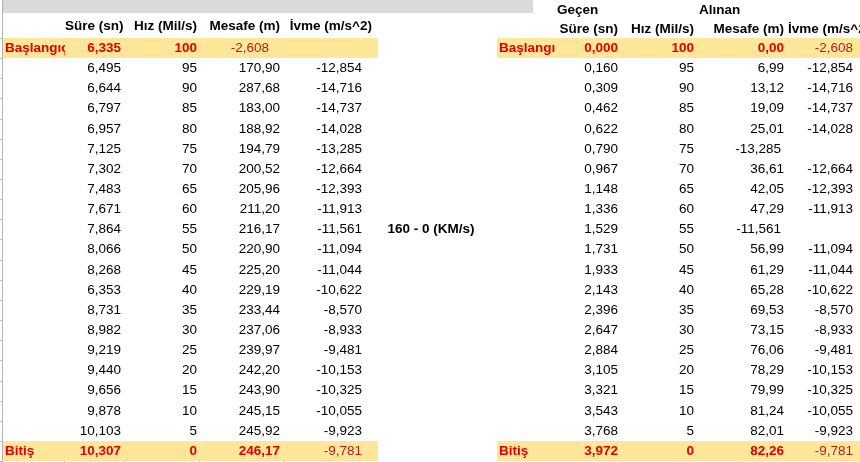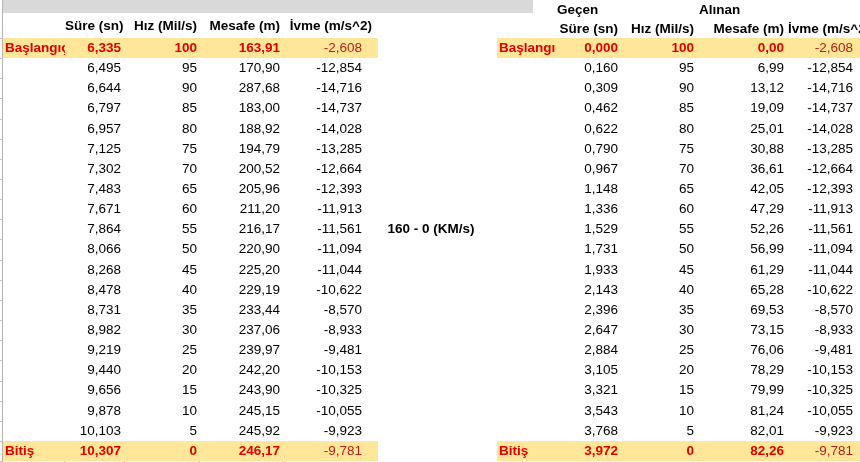--- a/index.html
+++ b/index.html
@@ -76,21 +76,20 @@
       <div class="c hdr hiz">Hız (Mil/s)</div>
       <div class="c hdr mesafe">Mesafe (m)</div>
       <div class="c hdr ivme">İvme (m/s^2)</div>
     </div>
     <div class="rows">
 
     <div class="row hl">
         <div class="c lab">Başlangıç</div>
         <div class="c num sure">6,335</div>
         <div class="c num hiz">100</div>
-        <div class="c num mesafe">163,91</div>
         <div class="c num ivme ivmec">-2,608</div>
       </div>
         <div class="row">
         <div class="c lab"></div>
         <div class="c num sure">6,495</div>
         <div class="c num hiz">95</div>
         <div class="c num mesafe">170,90</div>
         <div class="c num ivme ivmec">-12,854</div>
       </div>
         <div class="row">
@@ -158,21 +157,21 @@
       </div>
         <div class="row">
         <div class="c lab"></div>
         <div class="c num sure">8,268</div>
         <div class="c num hiz">45</div>
         <div class="c num mesafe">225,20</div>
         <div class="c num ivme ivmec">-11,044</div>
       </div>
         <div class="row">
         <div class="c lab"></div>
-        <div class="c num sure">8,478</div>
+        <div class="c num sure">6,353</div>
         <div class="c num hiz">40</div>
         <div class="c num mesafe">229,19</div>
         <div class="c num ivme ivmec">-10,622</div>
       </div>
         <div class="row">
         <div class="c lab"></div>
         <div class="c num sure">8,731</div>
         <div class="c num hiz">35</div>
         <div class="c num mesafe">233,44</div>
         <div class="c num ivme ivmec">-8,570</div>
@@ -282,21 +281,20 @@
         <div class="c lab"></div>
         <div class="c num sure">0,622</div>
         <div class="c num hiz">80</div>
         <div class="c num mesafe">25,01</div>
         <div class="c num ivme ivmec">-14,028</div>
       </div>
         <div class="row">
         <div class="c lab"></div>
         <div class="c num sure">0,790</div>
         <div class="c num hiz">75</div>
-        <div class="c num mesafe">30,88</div>
         <div class="c num ivme ivmec">-13,285</div>
       </div>
         <div class="row">
         <div class="c lab"></div>
         <div class="c num sure">0,967</div>
         <div class="c num hiz">70</div>
         <div class="c num mesafe">36,61</div>
         <div class="c num ivme ivmec">-12,664</div>
       </div>
         <div class="row">
@@ -310,21 +308,20 @@
         <div class="c lab"></div>
         <div class="c num sure">1,336</div>
         <div class="c num hiz">60</div>
         <div class="c num mesafe">47,29</div>
         <div class="c num ivme ivmec">-11,913</div>
       </div>
         <div class="row">
         <div class="c lab"></div>
         <div class="c num sure">1,529</div>
         <div class="c num hiz">55</div>
-        <div class="c num mesafe">52,26</div>
         <div class="c num ivme ivmec">-11,561</div>
       </div>
         <div class="row">
         <div class="c lab"></div>
         <div class="c num sure">1,731</div>
         <div class="c num hiz">50</div>
         <div class="c num mesafe">56,99</div>
         <div class="c num ivme ivmec">-11,094</div>
       </div>
         <div class="row">

